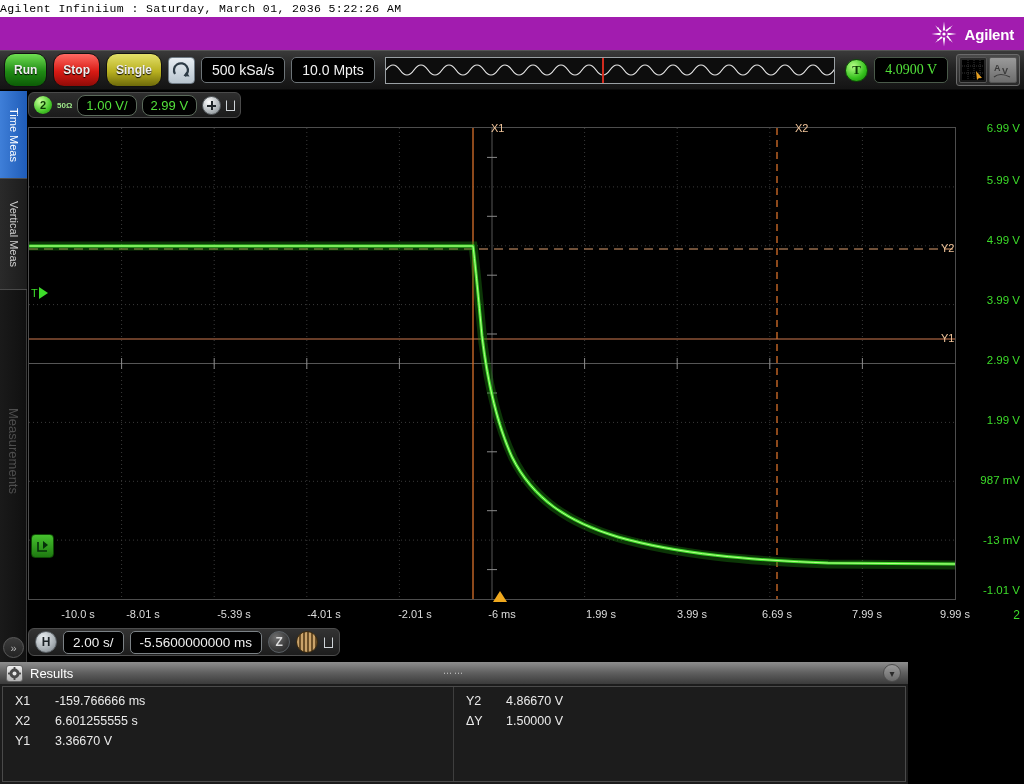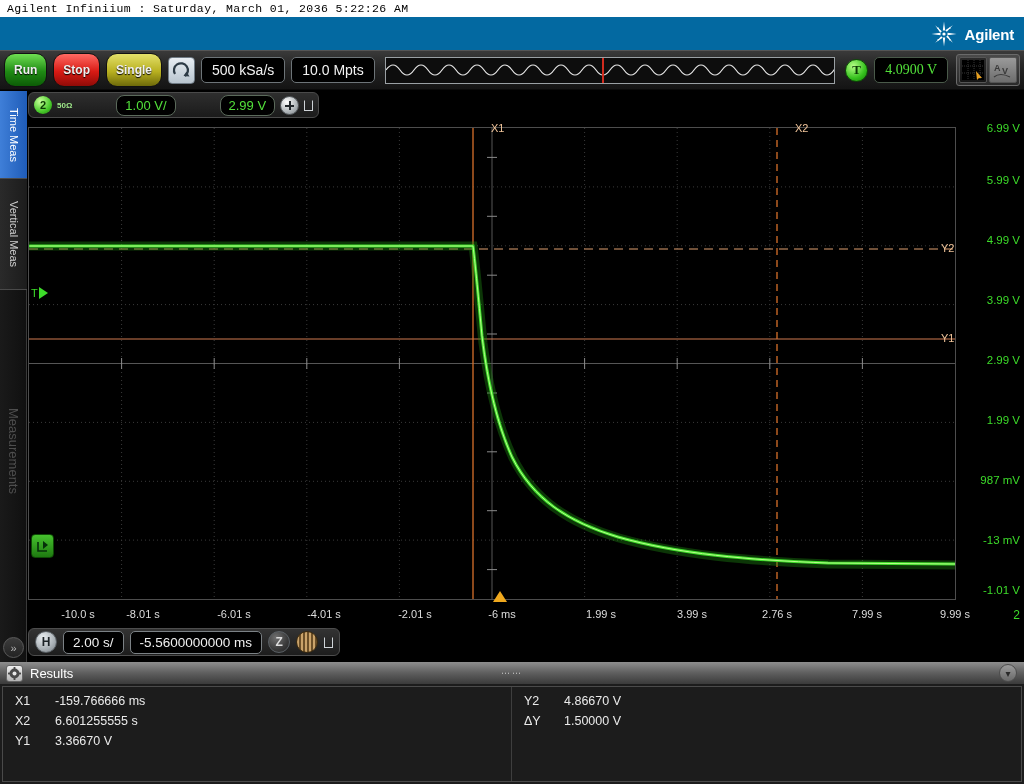--- a/index.html
+++ b/index.html
@@ -10,28 +10,28 @@
     overflow: hidden;
     position: relative;
   }
 
   
   #titlebar {
     position: absolute; left: 0; top: 0; width: 1024px; height: 17px;
     background: #ffffff; color: #000;
     font-family: "Liberation Mono", monospace;
     font-size: 11.5px; line-height: 17px;
-    padding-left: 7px; letter-spacing: 0.4px;
+    letter-spacing: 0.4px;
     white-space: nowrap;
   }
 
   
   #logoband {
     position: absolute; left: 0; top: 17px; width: 1024px; height: 33px;
-    background: #0369a1;
+    background: #a21caf;
   }
   #agilent-logo {
     position: absolute; right: 10px; top: 4px;
     display: flex; align-items: center; gap: 8px;
   }
   #agilent-star { width: 26px; height: 26px; }
   #agilent-word {
     color: #fff; font-size: 15px; font-weight: bold;
     font-family: "Liberation Sans", sans-serif;
     letter-spacing: -0.2px;
@@ -116,21 +116,21 @@
     background: radial-gradient(circle at 35% 30%, #c8ff9a, #48c92a 60%, #1d7a0c);
     color: #0b3a03; font-size: 11px; font-weight: bold;
     display: flex; align-items: center; justify-content: center;
     cursor: pointer;
   }
   .chan-imp { color: #9fe88a; font-size: 8px; font-weight: bold; }
   .cfield {
     height: 21px; border-radius: 8px; background: #000;
     border: 1px solid #5b6a5b; color: #52e03a;
     font-size: 13px; display: flex; align-items: center;
-    padding: 0 8px; cursor: pointer; margin-left: 39px;
+    padding: 0 8px; cursor: pointer;
   }
   .plusbtn {
     width: 19px; height: 19px; border-radius: 50%;
     background: radial-gradient(circle at 35% 30%, #fff, #aeb4b8 60%, #7b8185);
     border: 1px solid #5a5f63; position: relative; cursor: pointer;
   }
   .plusbtn::before, .plusbtn::after {
     content: ""; position: absolute; background: #20262a;
   }
   .plusbtn::before { left: 4px; right: 4px; top: 8px; height: 2px; }
@@ -263,21 +263,21 @@
   }
   .hfield {
     height: 23px; border-radius: 5px; background: #000;
     border: 1px solid #7b8185; color: #f0f0f0;
     font-size: 13.5px; display: flex; align-items: center;
     padding: 0 9px; white-space: nowrap; cursor: pointer;
   }
 
   
   #results {
-    position: absolute; left: 0; top: 662px; width: 1024px; height: 122px;
+    position: absolute; left: 0; top: 662px; width: 908px; height: 122px;
     background: #1c1c1c;
   }
   #results-header {
     height: 22px;
     background: linear-gradient(#8e8e8e, #606060 48%, #3a3a3a);
     display: flex; align-items: center; gap: 7px;
     padding: 0 6px; position: relative;
   }
   #results-gear {
     width: 17px; height: 17px; border-radius: 3px;
@@ -497,27 +497,27 @@
   <span class="ytick" style="top:236px;">2.99 V</span>
   <span class="ytick" style="top:296px;">1.99 V</span>
   <span class="ytick" style="top:356px;">987 mV</span>
   <span class="ytick" style="top:416px;">-13 mV</span>
   <span class="ytick" style="top:466px;">-1.01 V</span>
 </div>
 
 <div id="axis-x">
   <span class="xtick" style="left:50px;">-10.0 s</span>
   <span class="xtick" style="left:115px;">-8.01 s</span>
-  <span class="xtick" style="left:206px;">-6.01 s</span>
+  <span class="xtick" style="left:206px;">-5.39 s</span>
   <span class="xtick" style="left:296px;">-4.01 s</span>
   <span class="xtick" style="left:387px;">-2.01 s</span>
   <span class="xtick" style="left:474px;">-6 ms</span>
   <span class="xtick" style="left:573px;">1.99 s</span>
   <span class="xtick" style="left:658px;margin-left:6px;">3.99 s</span>
-  <span class="xtick" style="left:749px;">2.76 s</span>
+  <span class="xtick" style="left:749px;">6.69 s</span>
   <span class="xtick" style="left:839px;">7.99 s</span>
   <span class="xtick" style="left:927px;">9.99 s</span>
   <span id="xaxis-chan">2</span>
 </div>
 
 <div id="horizbar">
   <div class="rbtn">H</div>
   <div class="hfield">2.00 s/</div>
   <div class="hfield">-5.5600000000 ms</div>
   <div class="rbtn dark">Z</div>

